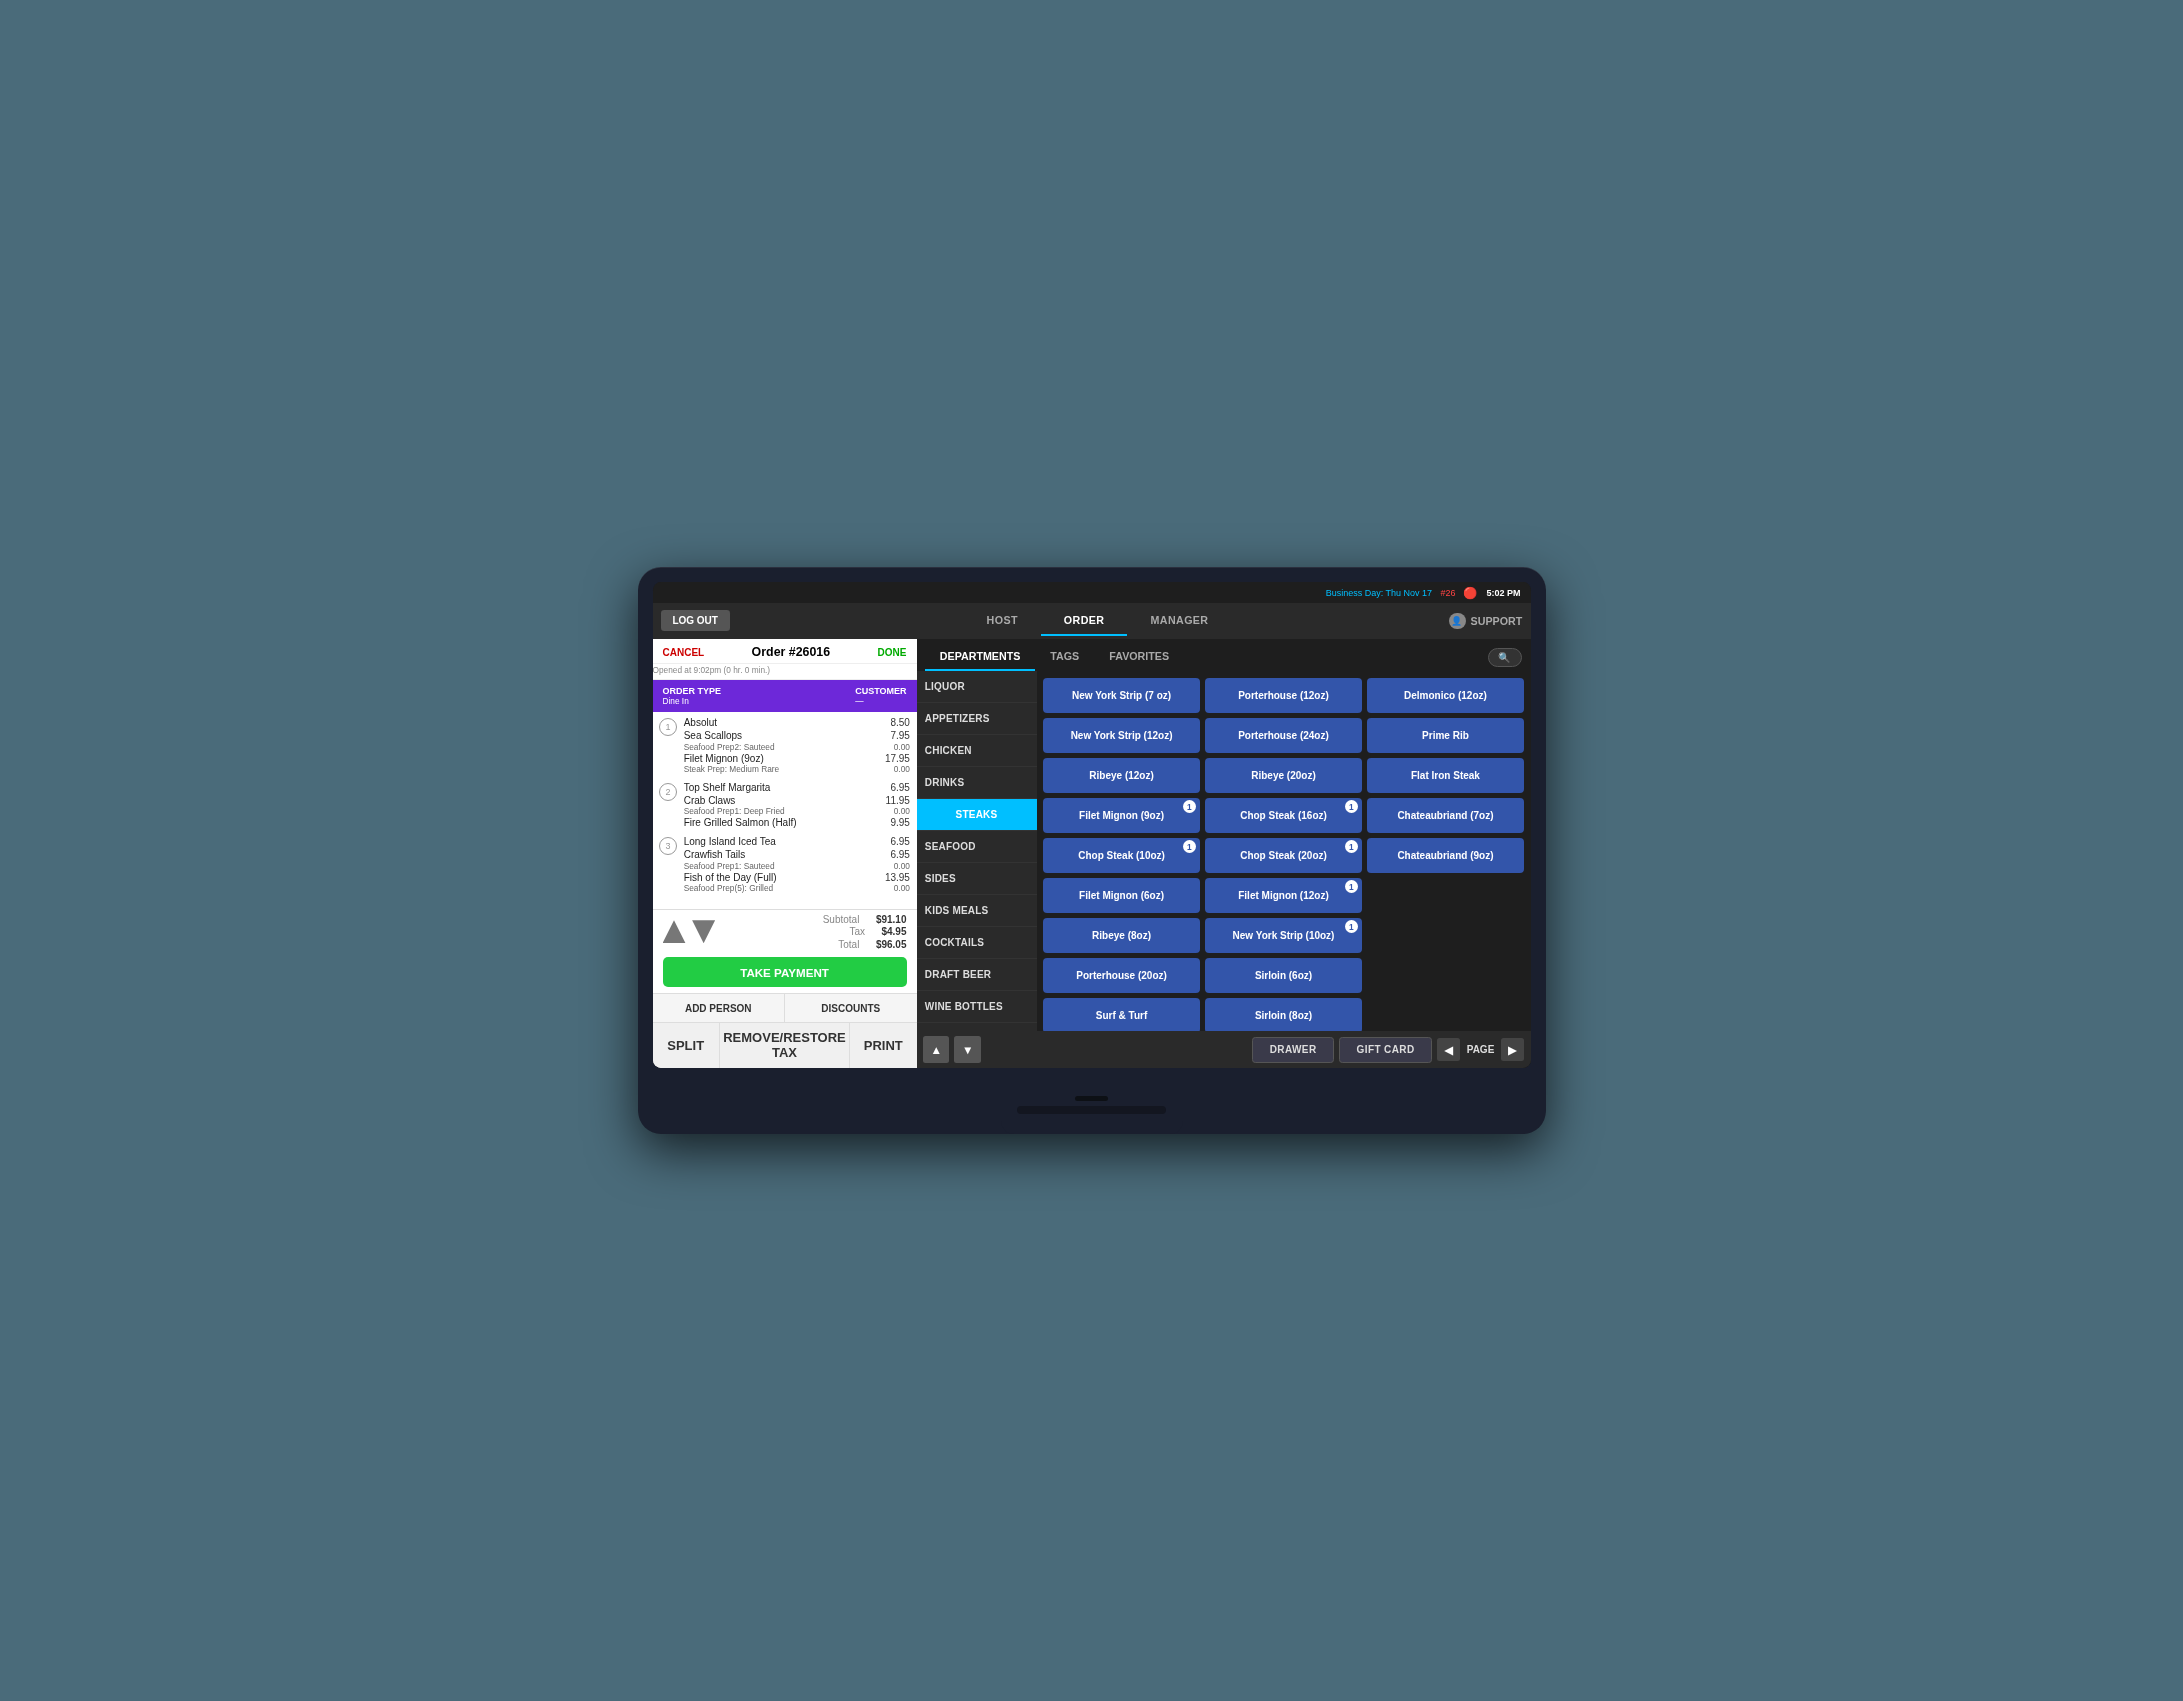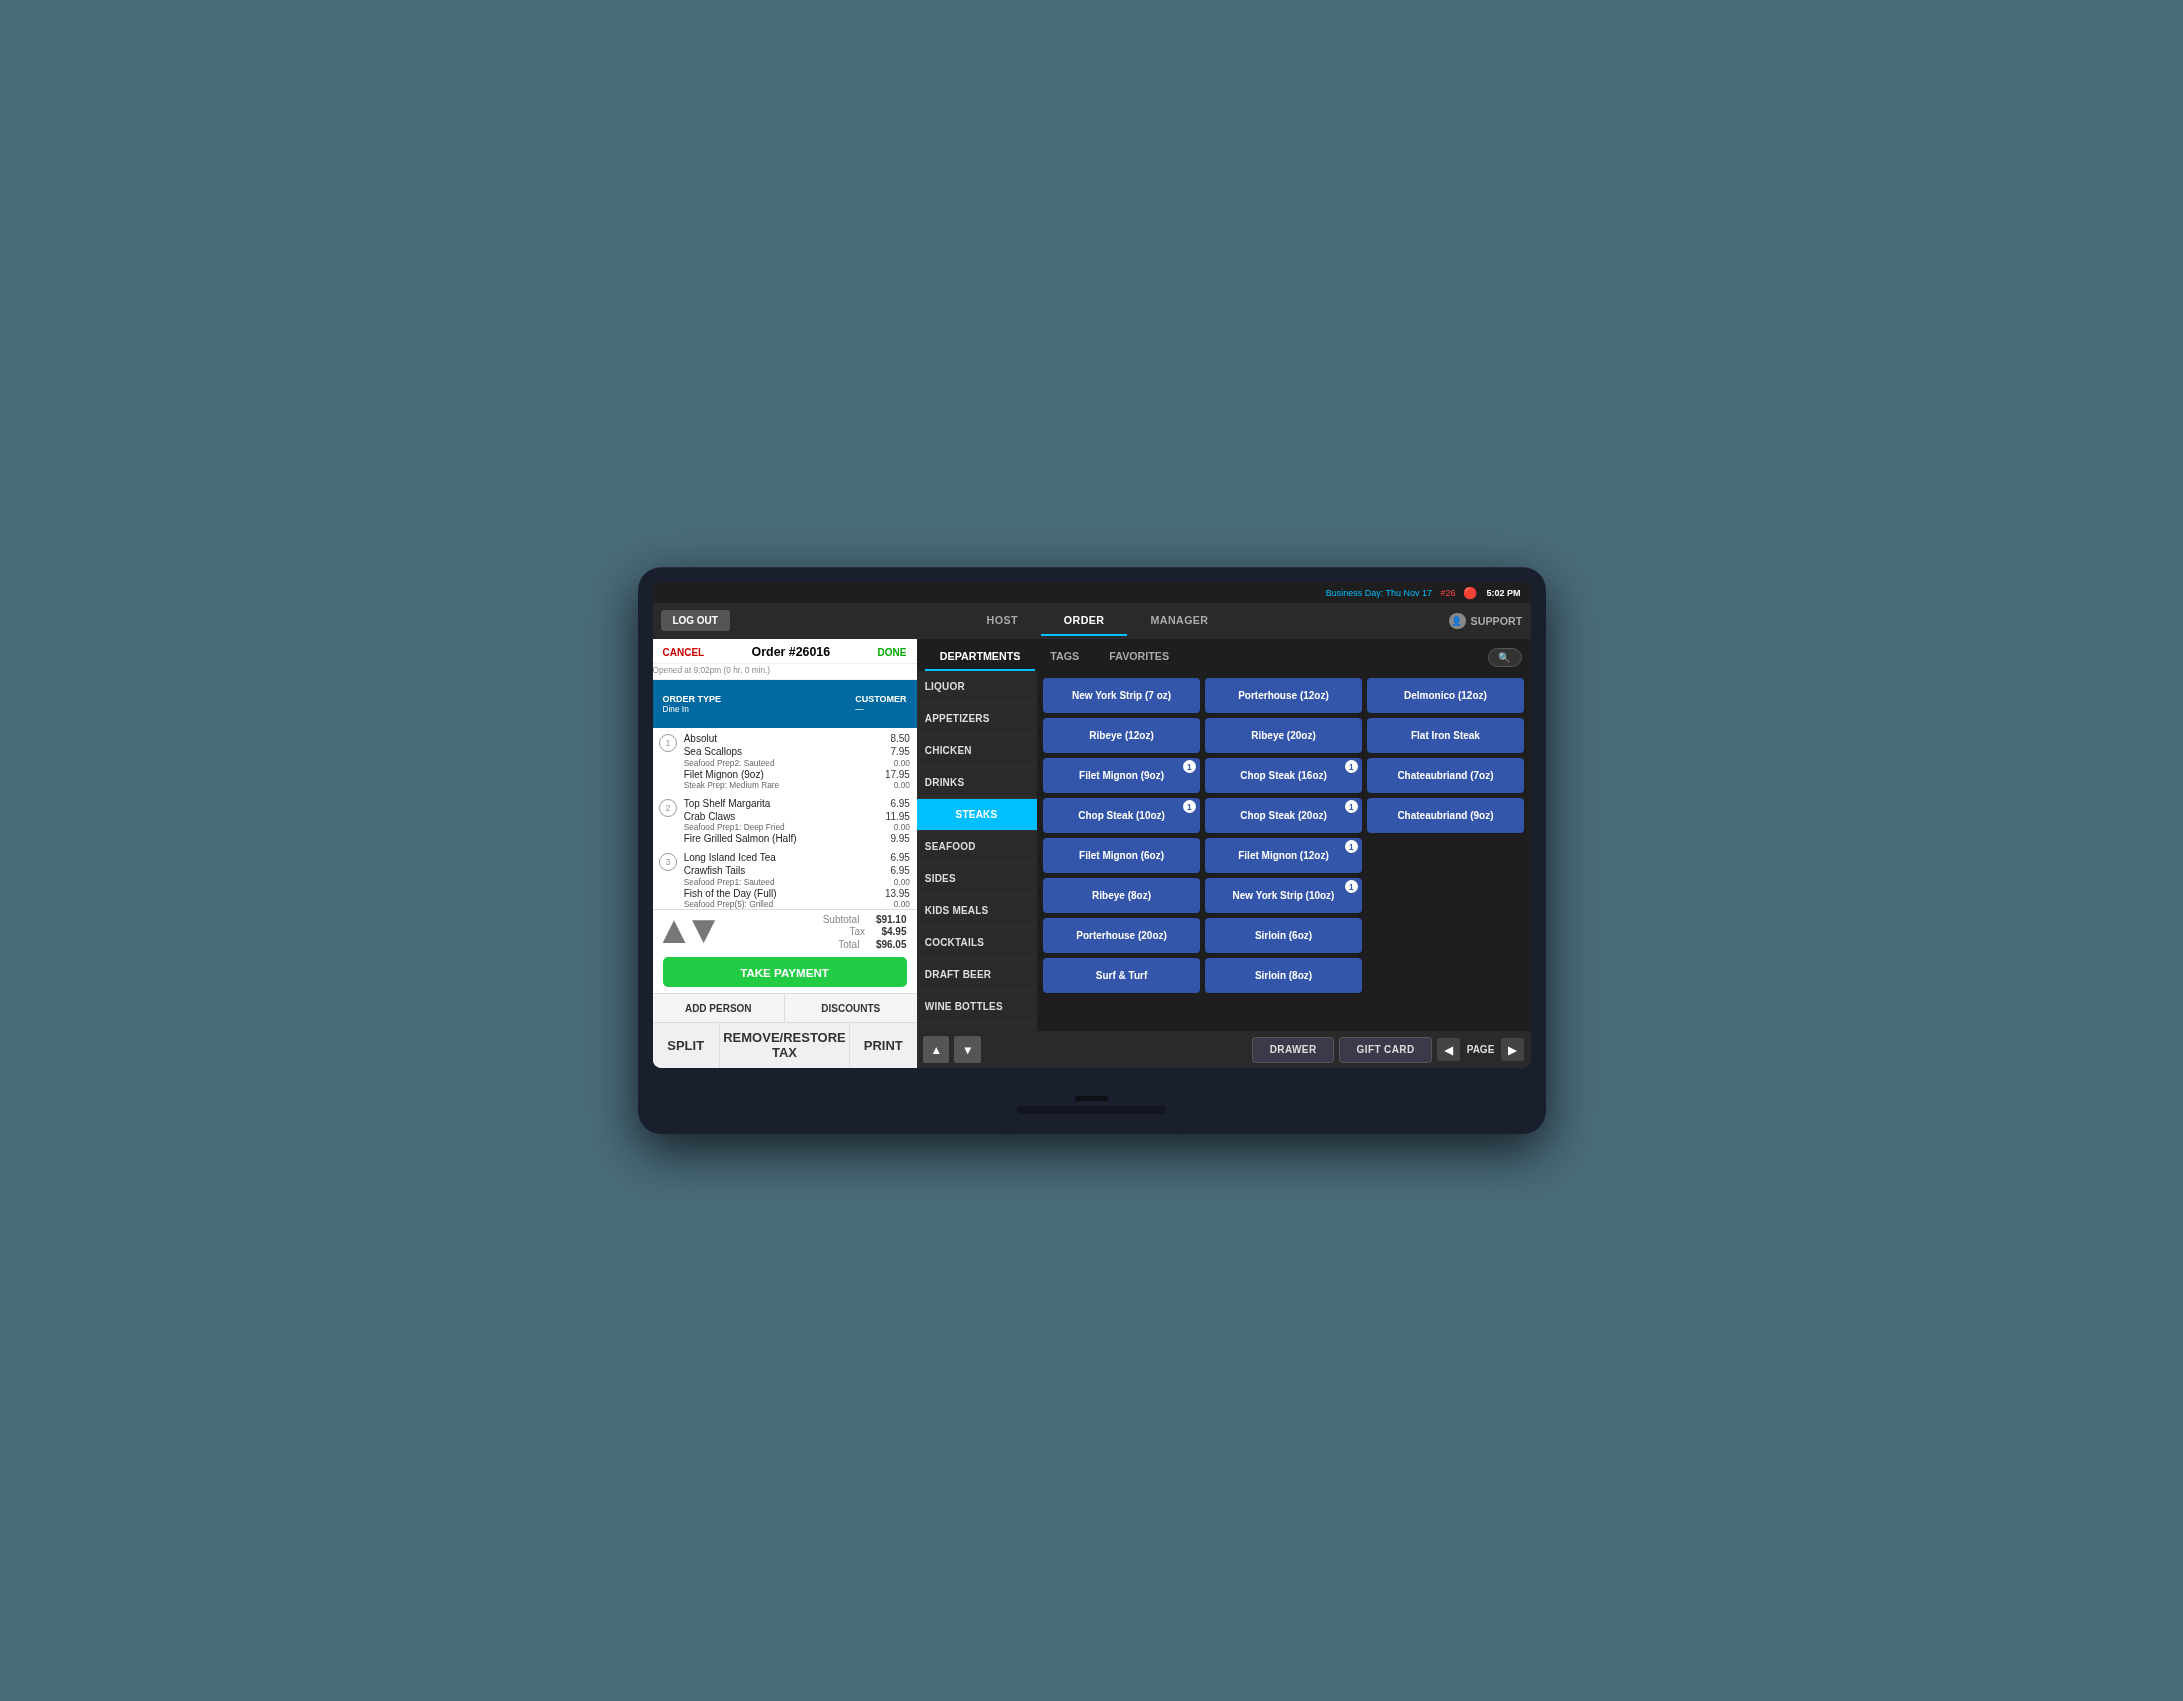--- a/index.html
+++ b/index.html
@@ -169,22 +169,22 @@
     }
     .order-subtitle {
       text-align: left;
       font-size: 8.3px;
       color: #888;
       padding: 1.7px 0 3.3px;
       border-bottom: 0.8px solid #eee;
     }
     .order-type-row {
       display: flex;
-      background: #0369a1;
-      padding: 14px 10px;
+      background: #6d28d9;
+      padding: 6px 10px;
       font-size: 9px;
       font-weight: bold;
       color: #fff;
       justify-content: space-between;
     }
     .order-items {
       flex: 1;
       overflow-y: auto;
       padding: 3.3px 0;
     }
@@ -644,20 +644,25 @@
             <div class="dept-item">WINE BOTTLES</div>
           </div>
 
           <div class="menu-grid">
             <div class="menu-row">
               <button class="menu-btn">New York Strip (7 oz)</button>
               <button class="menu-btn">Porterhouse (12oz)</button>
               <button class="menu-btn">Delmonico (12oz)</button>
             </div>
             <div class="menu-row">
+              <button class="menu-btn">New York Strip (12oz)</button>
+              <button class="menu-btn">Porterhouse (24oz)</button>
+              <button class="menu-btn">Prime Rib</button>
+            </div>
+            <div class="menu-row">
               <button class="menu-btn">Ribeye (12oz)</button>
               <button class="menu-btn">Ribeye (20oz)</button>
               <button class="menu-btn">Flat Iron Steak</button>
             </div>
             <div class="menu-row">
               <button class="menu-btn">Filet Mignon (9oz)<span class="badge">1</span></button>
               <button class="menu-btn">Chop Steak (16oz)<span class="badge">1</span></button>
               <button class="menu-btn">Chateaubriand (7oz)</button>
             </div>
             <div class="menu-row">

